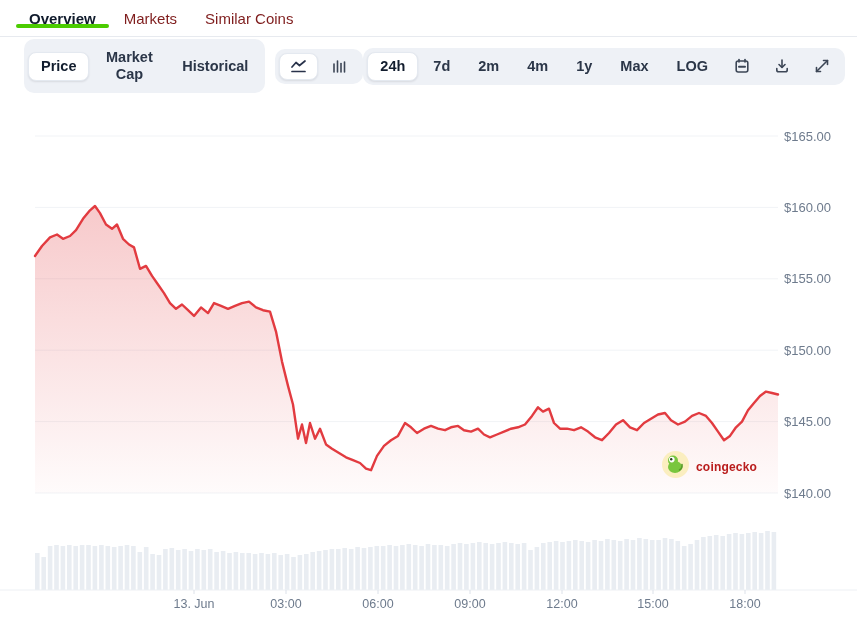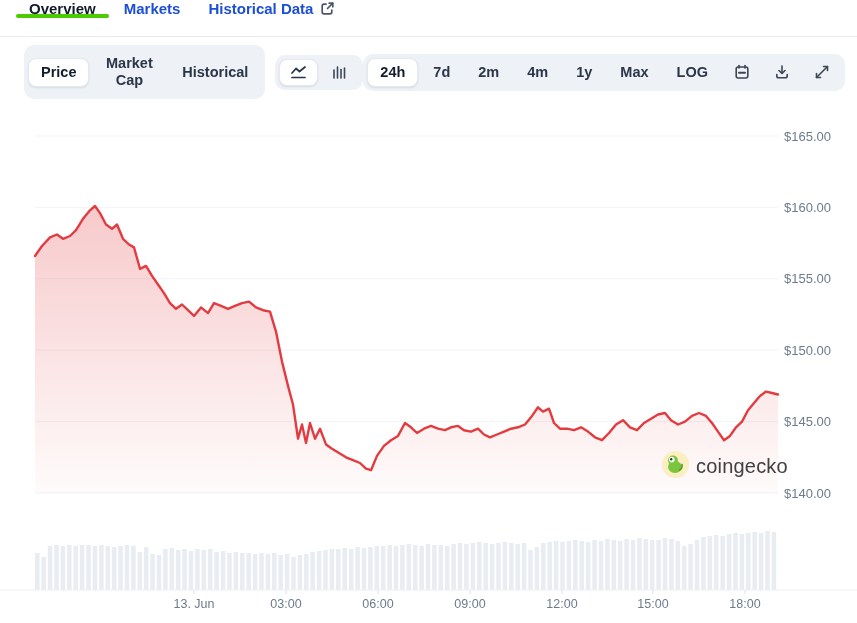--- a/index.html
+++ b/index.html
@@ -1,31 +1,31 @@
 <!DOCTYPE html>
 <html><head>
 <meta charset="utf-8">
 <style>
   * { box-sizing: border-box; margin: 0; padding: 0; }
   html,body { width: 857px; height: 623px; background: #ffffff; overflow: hidden;
     font-family: "Liberation Sans", sans-serif; position: relative; }
 
   
-  .tabs-bar { position: relative; z-index: 2; display: flex; align-items: flex-start;
+  .tabs-bar { position: relative; z-index: 2; display: flex; align-items: center;
     height: 37px; padding-left: 16px; gap: 2px; border-bottom: 1px solid #e7eaef; }
   .tab { display: flex; align-items: center; gap: 7px; padding: 0 13px;
-    font-size: 15px; font-weight: 700; color: #1d4ed8; cursor: pointer; position: relative; }
+    font-size: 15px; font-weight: 400; color: #7f1d1d; cursor: pointer; position: relative; }
   .tab.active { color: #101b2c; font-weight: 700; }
   .tab.active::after { content: ""; position: absolute; left: 0; right: 0; bottom: -1px;
     height: 4px; background: #4bcc00; border-radius: 2px; }
   .tab svg { display: block; }
 
   
   .toolbar { position: relative; z-index: 2; display: flex; align-items: center;
-    margin-top: 17px; padding: 0 12px 0 24px; height: 36px; }
+    margin-top: 11px; padding: 0 12px 0 24px; height: 36px; }
   .seg-group { display: flex; align-items: center; background: #eef1f6;
     border-radius: 10px; padding: 4px; gap: 2px; }
   .seg-group + .seg-group { margin-left: 10px; }
   .seg-group.right { margin-left: auto; }
   .seg-btn { border: 1px solid transparent; background: transparent; border-radius: 8px;
     padding: 5px 12px; font-size: 14.5px; font-weight: 600; color: #2b3648;
     font-family: inherit; cursor: pointer; display: flex; align-items: center; line-height: 17px; }
   .seg-btn.selected { background: #ffffff; border-color: #e4e9f0; color: #121d2e; font-weight: 700;
     box-shadow: 0 1px 2px rgba(16,24,40,.10); }
   .seg-btn.iconbtn { padding: 5px 10px; }
@@ -36,21 +36,21 @@
   #chart-svg text { font-family: "Liberation Sans", sans-serif; }
   .grid   { stroke: #f1f3f6; stroke-width: 1; }
   .ylab   { font-size: 13px; fill: #6e7b8d; }
   .xlab   { font-size: 12.5px; fill: #6e7b8d; }
   .tickln { stroke: #dce1e9; stroke-width: 1; }
   .axisln { stroke: #edf0f4; stroke-width: 1; }
 
   
   .watermark { position: absolute; left: 662px; top: 451px; z-index: 2;
     display: flex; align-items: center; gap: 7px; }
-  .watermark .wm-text { font-size: 20px; font-weight: 400; color: #404040; letter-spacing: .2px; }
+  .watermark .wm-text { font-size: 12px; font-weight: 700; color: #b91c1c; letter-spacing: .2px; }
 </style>
 </head>
 <body>
 
 <svg id="chart-svg" viewBox="0 0 857 623" width="857" height="623" aria-hidden="false">
     <defs>
       <linearGradient id="areaGrad" gradientUnits="userSpaceOnUse" x1="0" y1="200" x2="0" y2="493">
         <stop offset="0" stop-color="rgba(226,59,64,0.28)"></stop>
         <stop offset="1" stop-color="rgba(226,59,64,0.02)"></stop>
       </linearGradient>
@@ -203,28 +203,21 @@
   </svg>
 
 <nav class="tabs-bar">
   <div class="tab active">
     <span>Overview</span>
   </div>
   <div class="tab">
     <span>Markets</span>
   </div>
   <div class="tab">
-    <span>Historical Data</span>
-    <span>
-      <svg width="15" height="15" viewBox="0 0 15 15" fill="none" stroke="#4a576b" stroke-width="1.7" stroke-linecap="round" stroke-linejoin="round">
-        <path d="M6 3.2 H4 A1.8 1.8 0 0 0 2.2 5 V11 A1.8 1.8 0 0 0 4 12.8 H10 A1.8 1.8 0 0 0 11.8 11 V9"></path>
-        <path d="M7.5 7.5 L12.6 2.4"></path>
-        <path d="M9.2 2.2 H12.8 V5.8"></path>
-      </svg>
-    </span>
+    <span>Similar Coins</span>
   </div>
 </nav>
 
 <div class="toolbar">
 
   <div class="seg-group">
     <button class="seg-btn selected">Price</button>
     <button class="seg-btn">Market Cap</button>
     <button class="seg-btn">Historical</button>
   </div>

